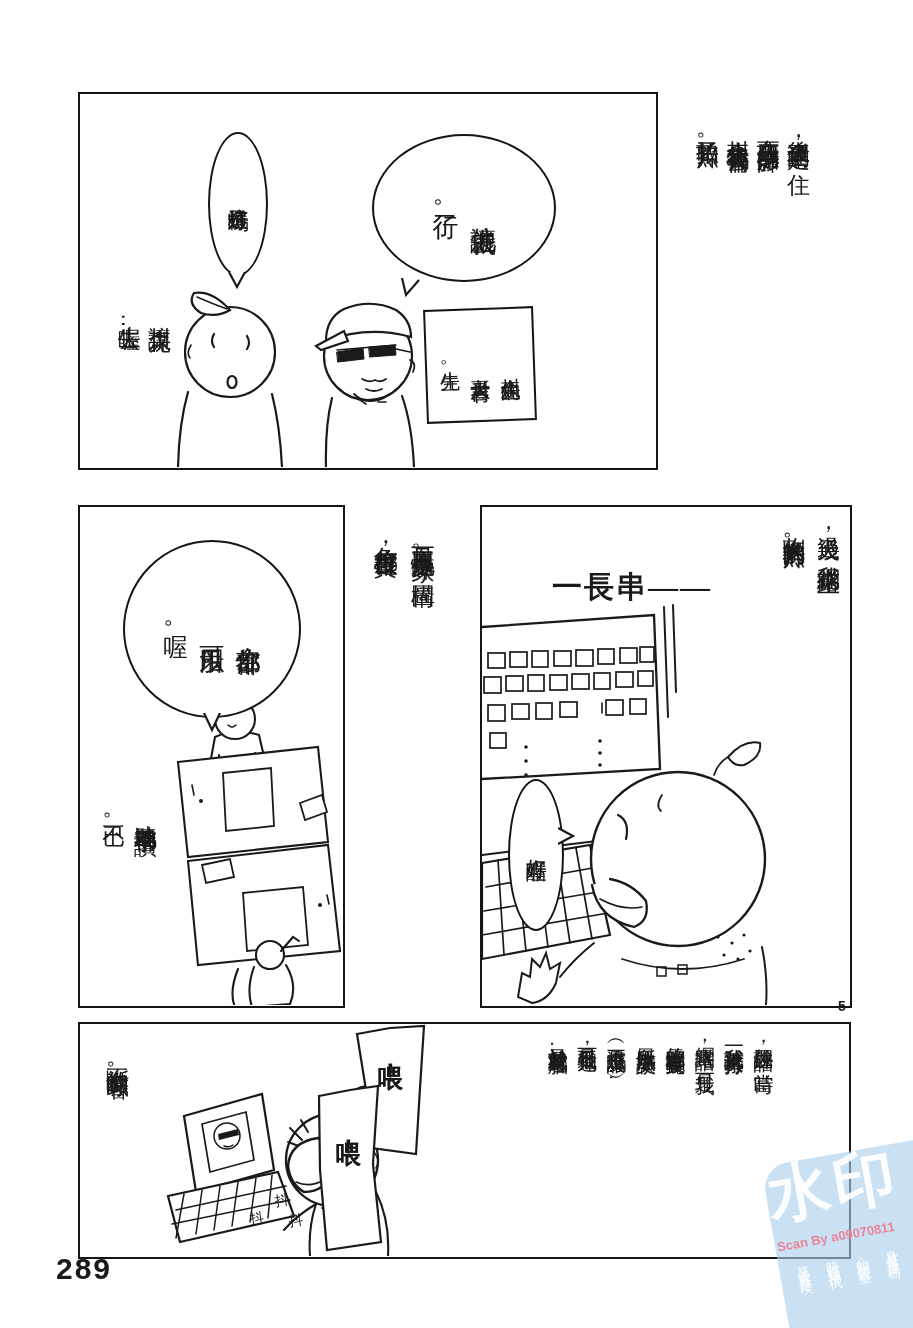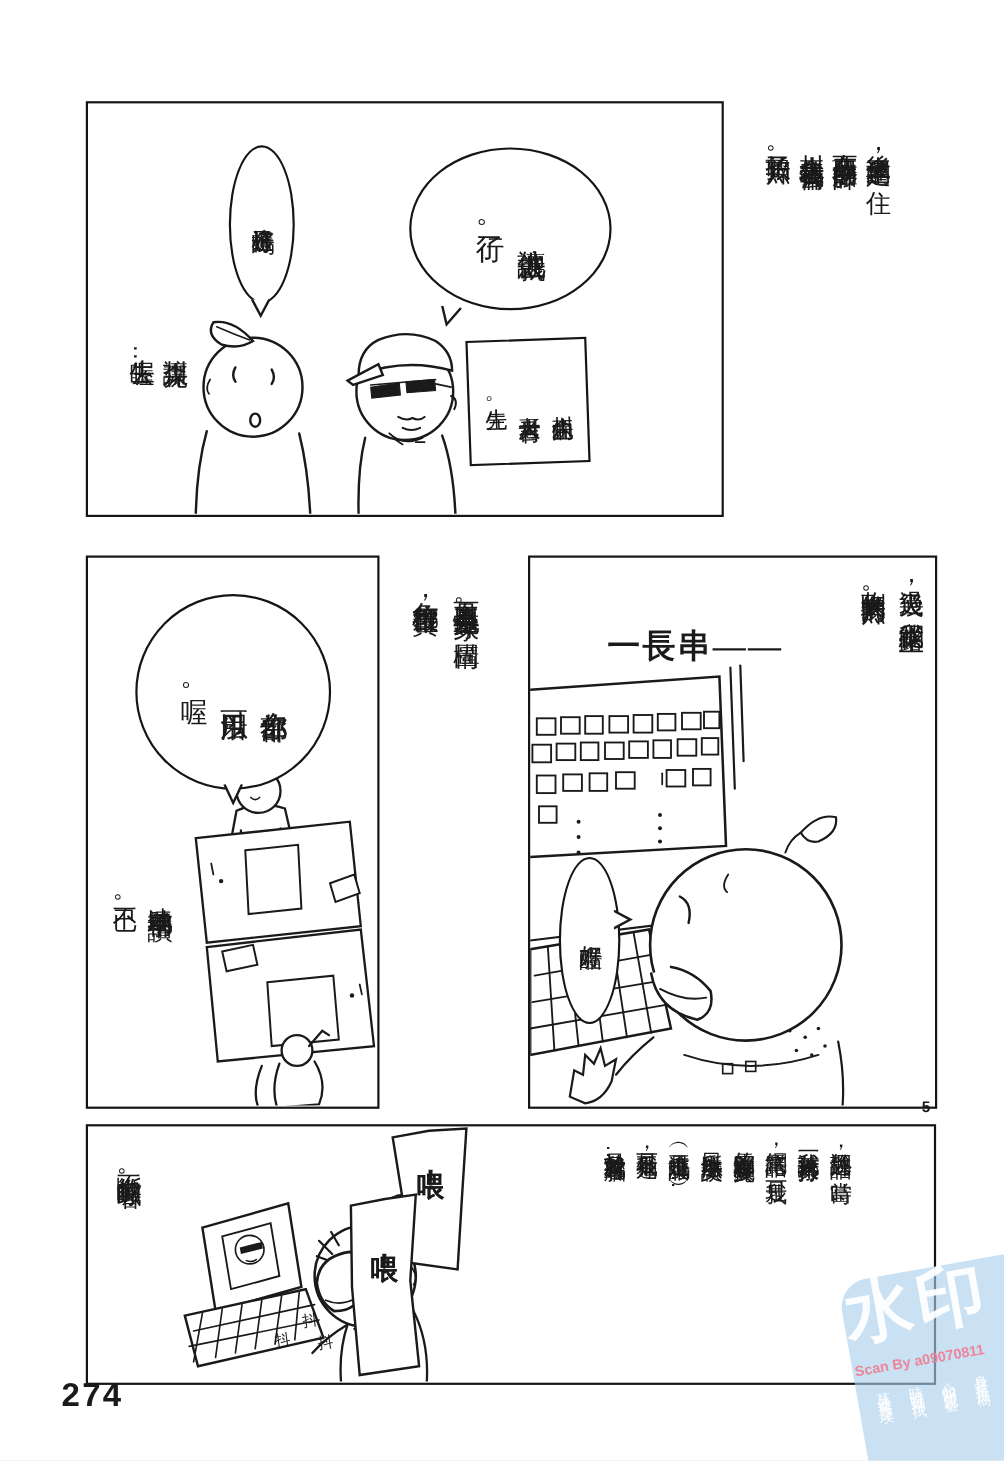--- a/index.html
+++ b/index.html
@@ -302,21 +302,21 @@
       <div>的電腦沒有接麥克</div>
       <div>風所以無法交談</div>
       <div>（這不是廢話嗎！）…</div>
       <div>可是我不知道，</div>
       <div>於是我就對著電腦…</div>
     </div>
 
     <div class="vt" style="left:23px;top:26px;width:32px;height:195px;font-size:23px;">不斷的呼喊著。</div>
   </div>
 
-  <div class="folio">274</div>
+  <div class="folio">289</div>
 
   <div class="wm" id="wm-box" style="background: rgba(168, 206, 236, 0.62);">
     <div class="wm-big" id="wm-big" style="color: rgba(255, 255, 255, 0.92);">水印</div>
     <div class="wm-scan" id="wm-scan" style="color: rgba(238, 128, 149, 0.95);">Scan By a09070811</div>
     <div class="wm-poem" id="wm-poem" style="color: rgba(255, 255, 255, 0.92);">
       <div>身是菩提樹</div>
       <div>心如明鏡臺</div>
       <div>時時勤拂拭</div>
       <div>莫使有塵埃</div>
     </div>

